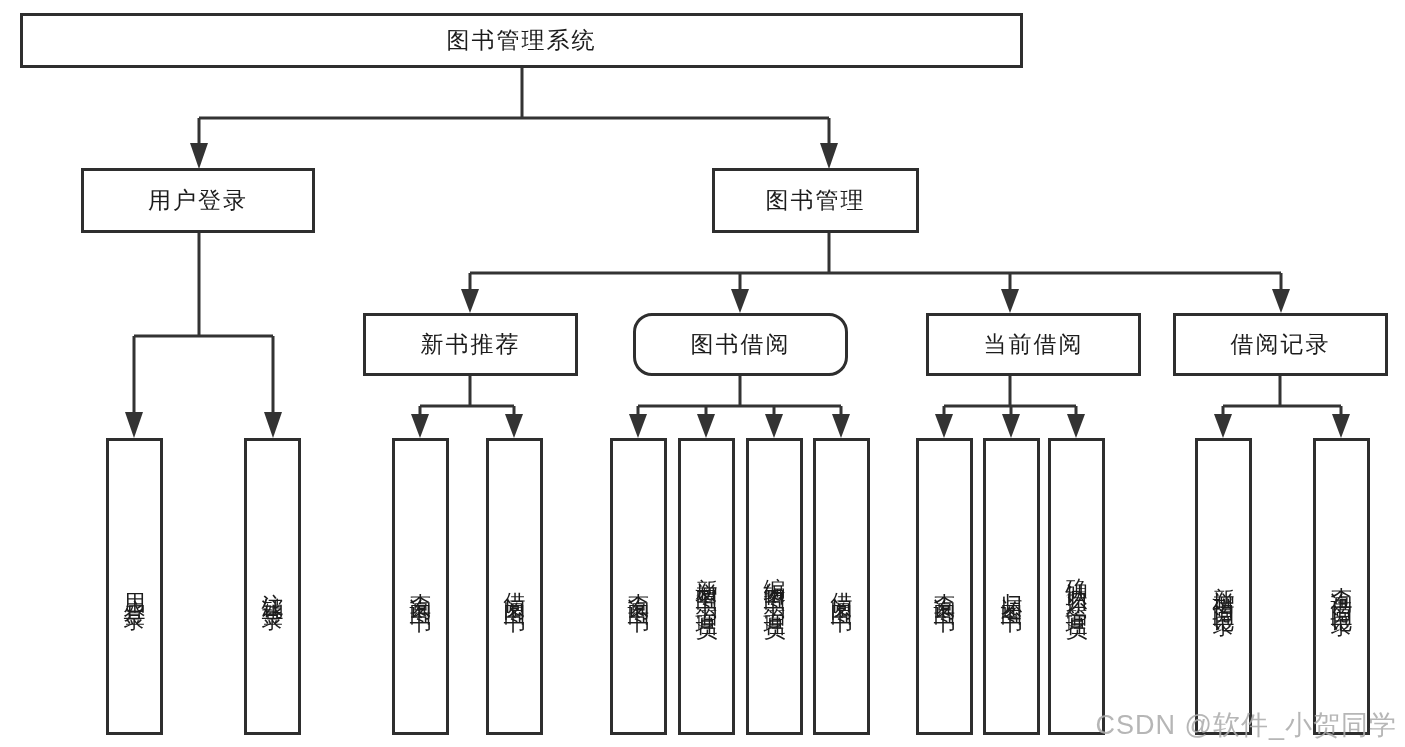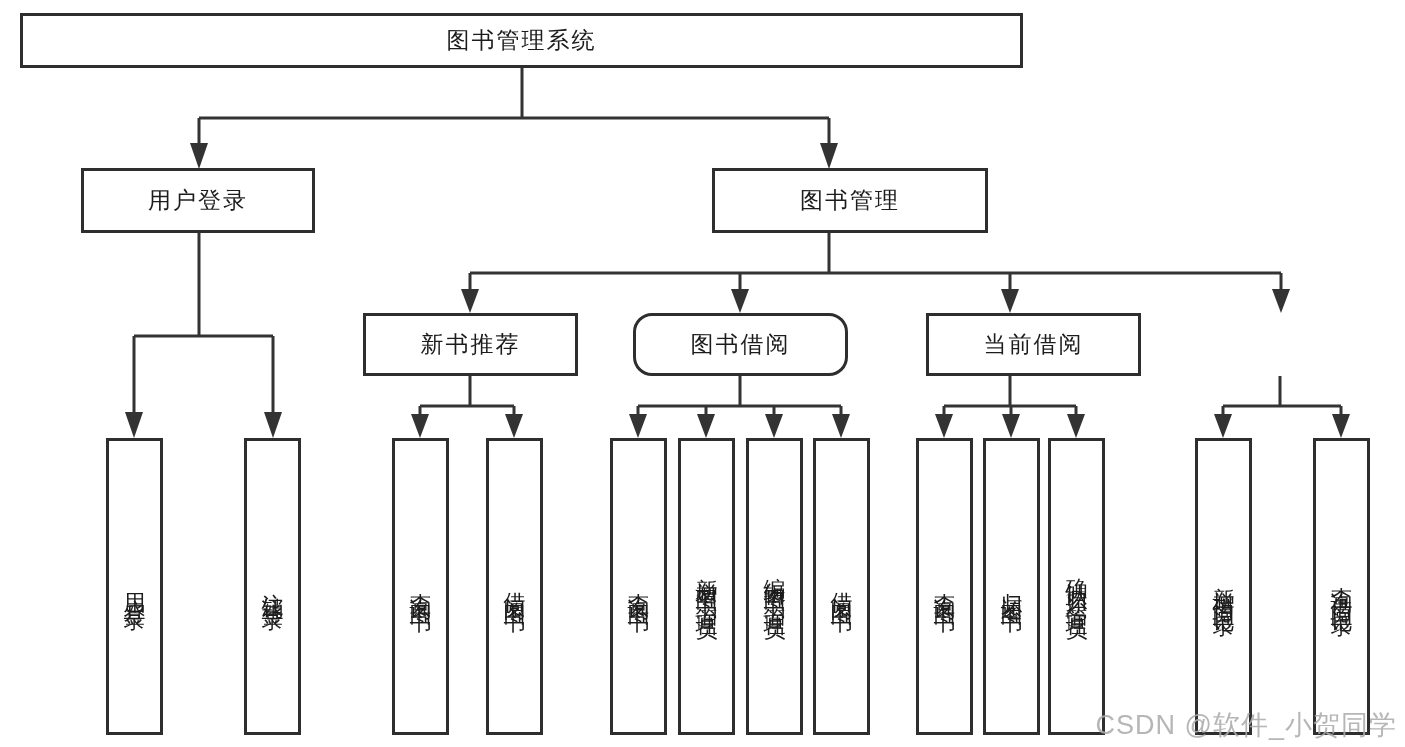--- a/index.html
+++ b/index.html
@@ -104,32 +104,35 @@
     </g>
   </svg>
 
   <div class="node" style="left:20px;top:13px;width:1003px;height:55px;">
     <span class="hlabel">图书管理系统</span>
   </div>
 
   <div class="node" style="left:81px;top:168px;width:234px;height:65px;">
     <span class="hlabel">用户登录</span>
   </div>
-  <div class="node" style="left:712px;top:168px;width:276px;height:65px;">
+  <div class="node" style="left:712px;top:168px;width:207px;height:65px;">
     <span class="hlabel">图书管理</span>
   </div>
 
   <div class="node" style="left:363px;top:313px;width:215px;height:63px;font-family:Liberation Serif, serif;">
     <span class="hlabel">新书推荐</span>
   </div>
   <div class="node" style="left:633px;top:313px;width:215px;height:63px;border-radius:19px;">
     <span class="hlabel">图书借阅</span>
   </div>
   <div class="node" style="left:902px;top:313px;width:215px;height:63px;margin-left:24px;">
     <span class="hlabel">当前借阅</span>
+  </div>
+  <div class="node" style="left:1173px;top:313px;width:215px;height:63px;">
+    <span class="hlabel">借阅记录</span>
   </div>
 
   <div class="node leaf" style="left:106px;">
     <span class="vlabel">用户登录</span>
   </div>
   <div class="node leaf" style="left:244px;">
     <span class="vlabel">注销登录</span>
   </div>
 
   <div class="node leaf" style="left:392px;">

